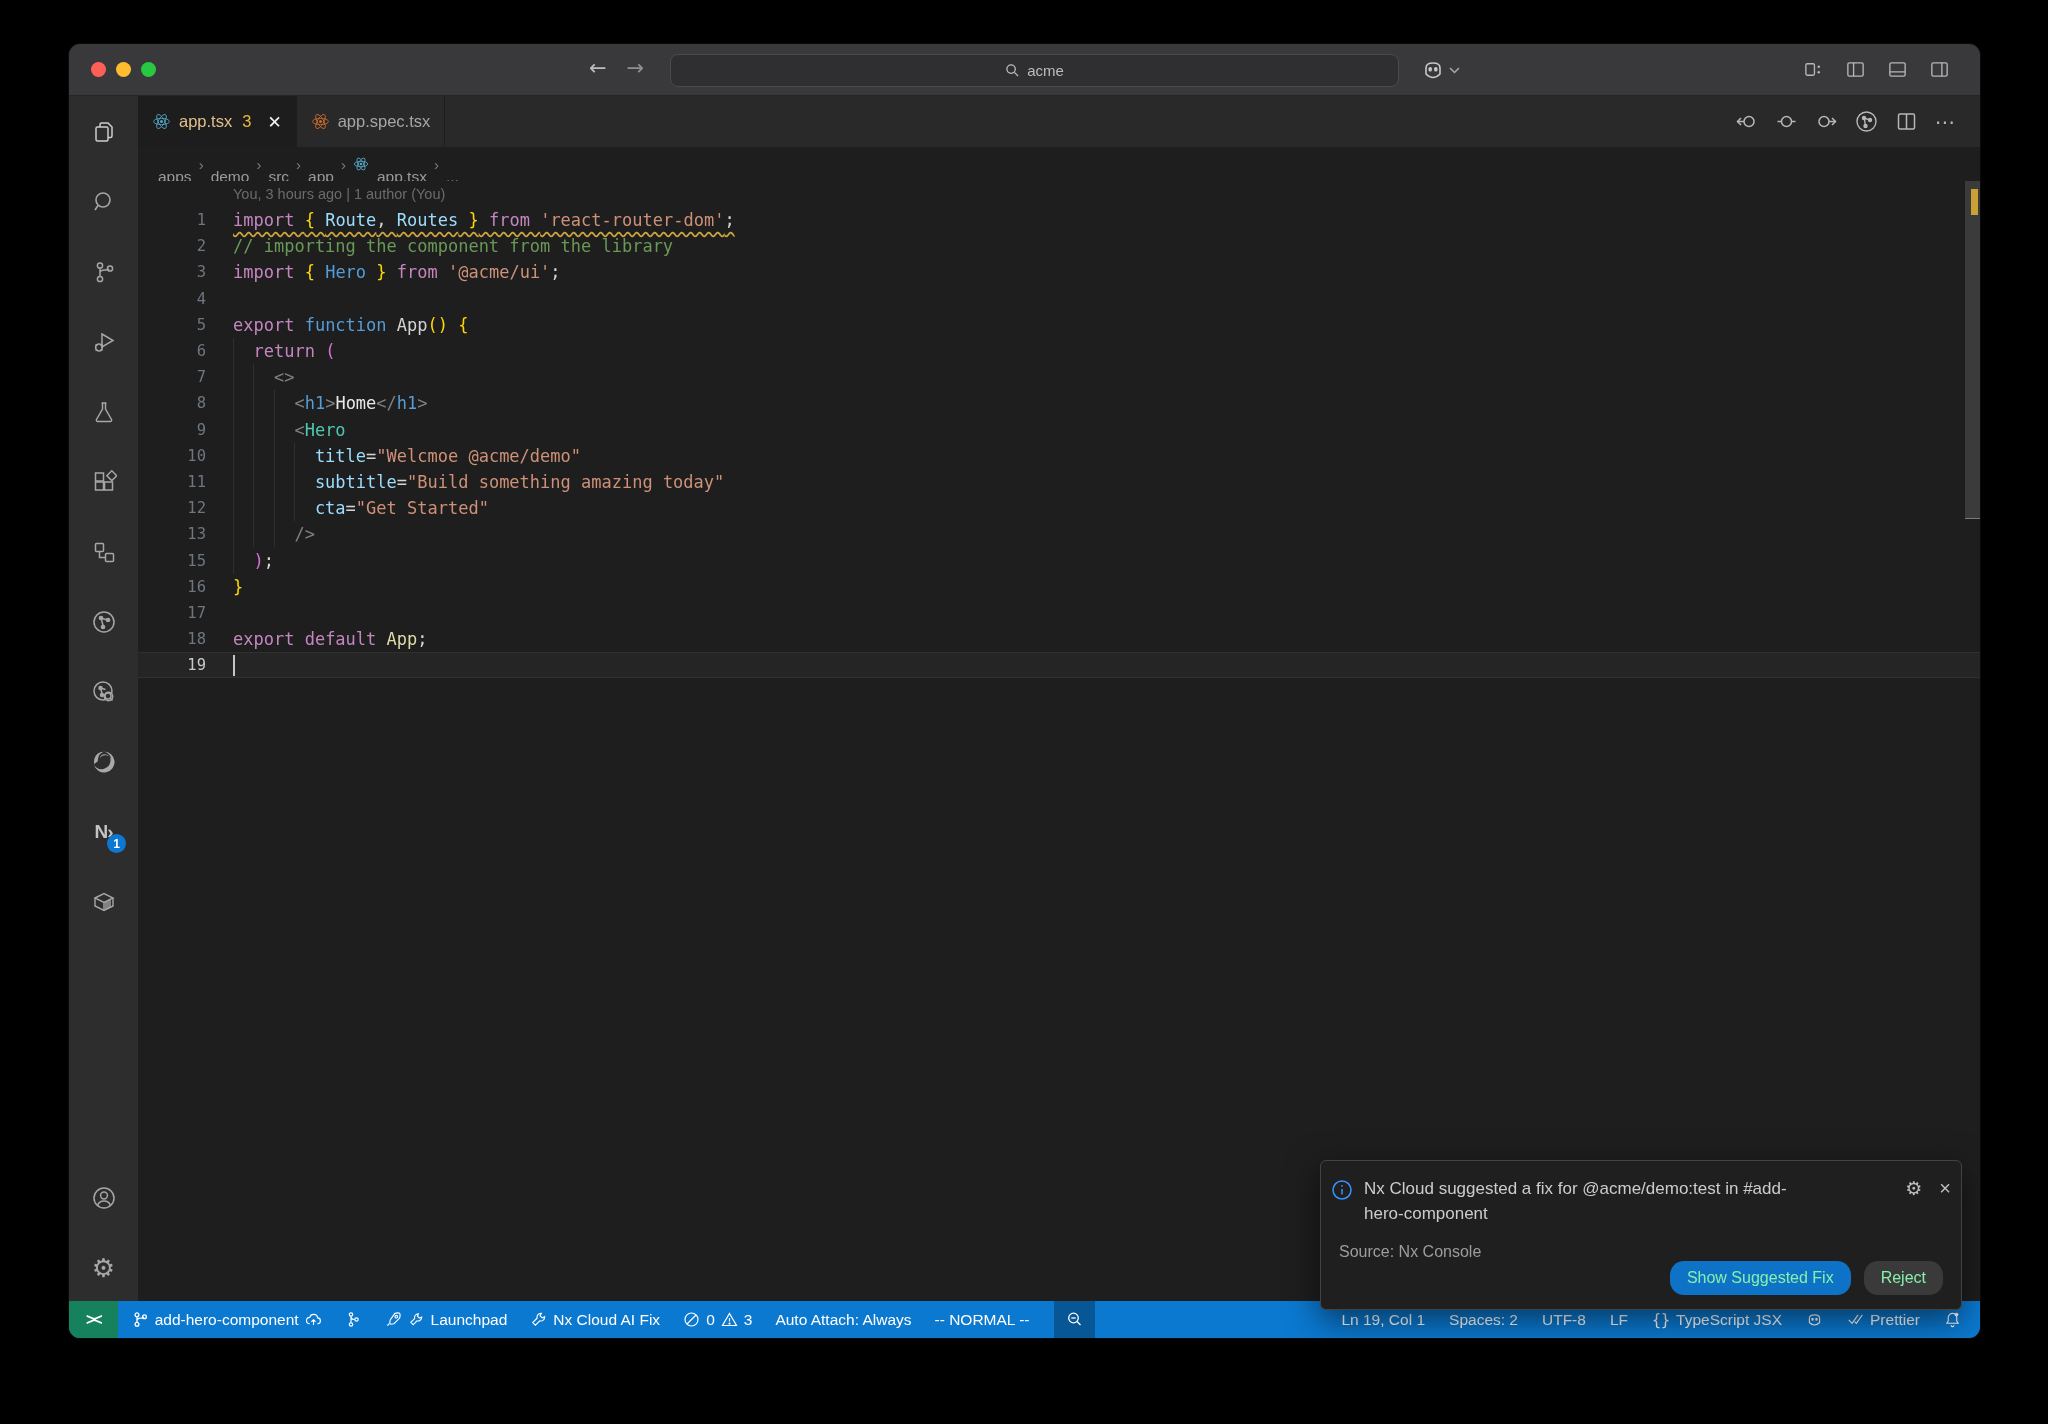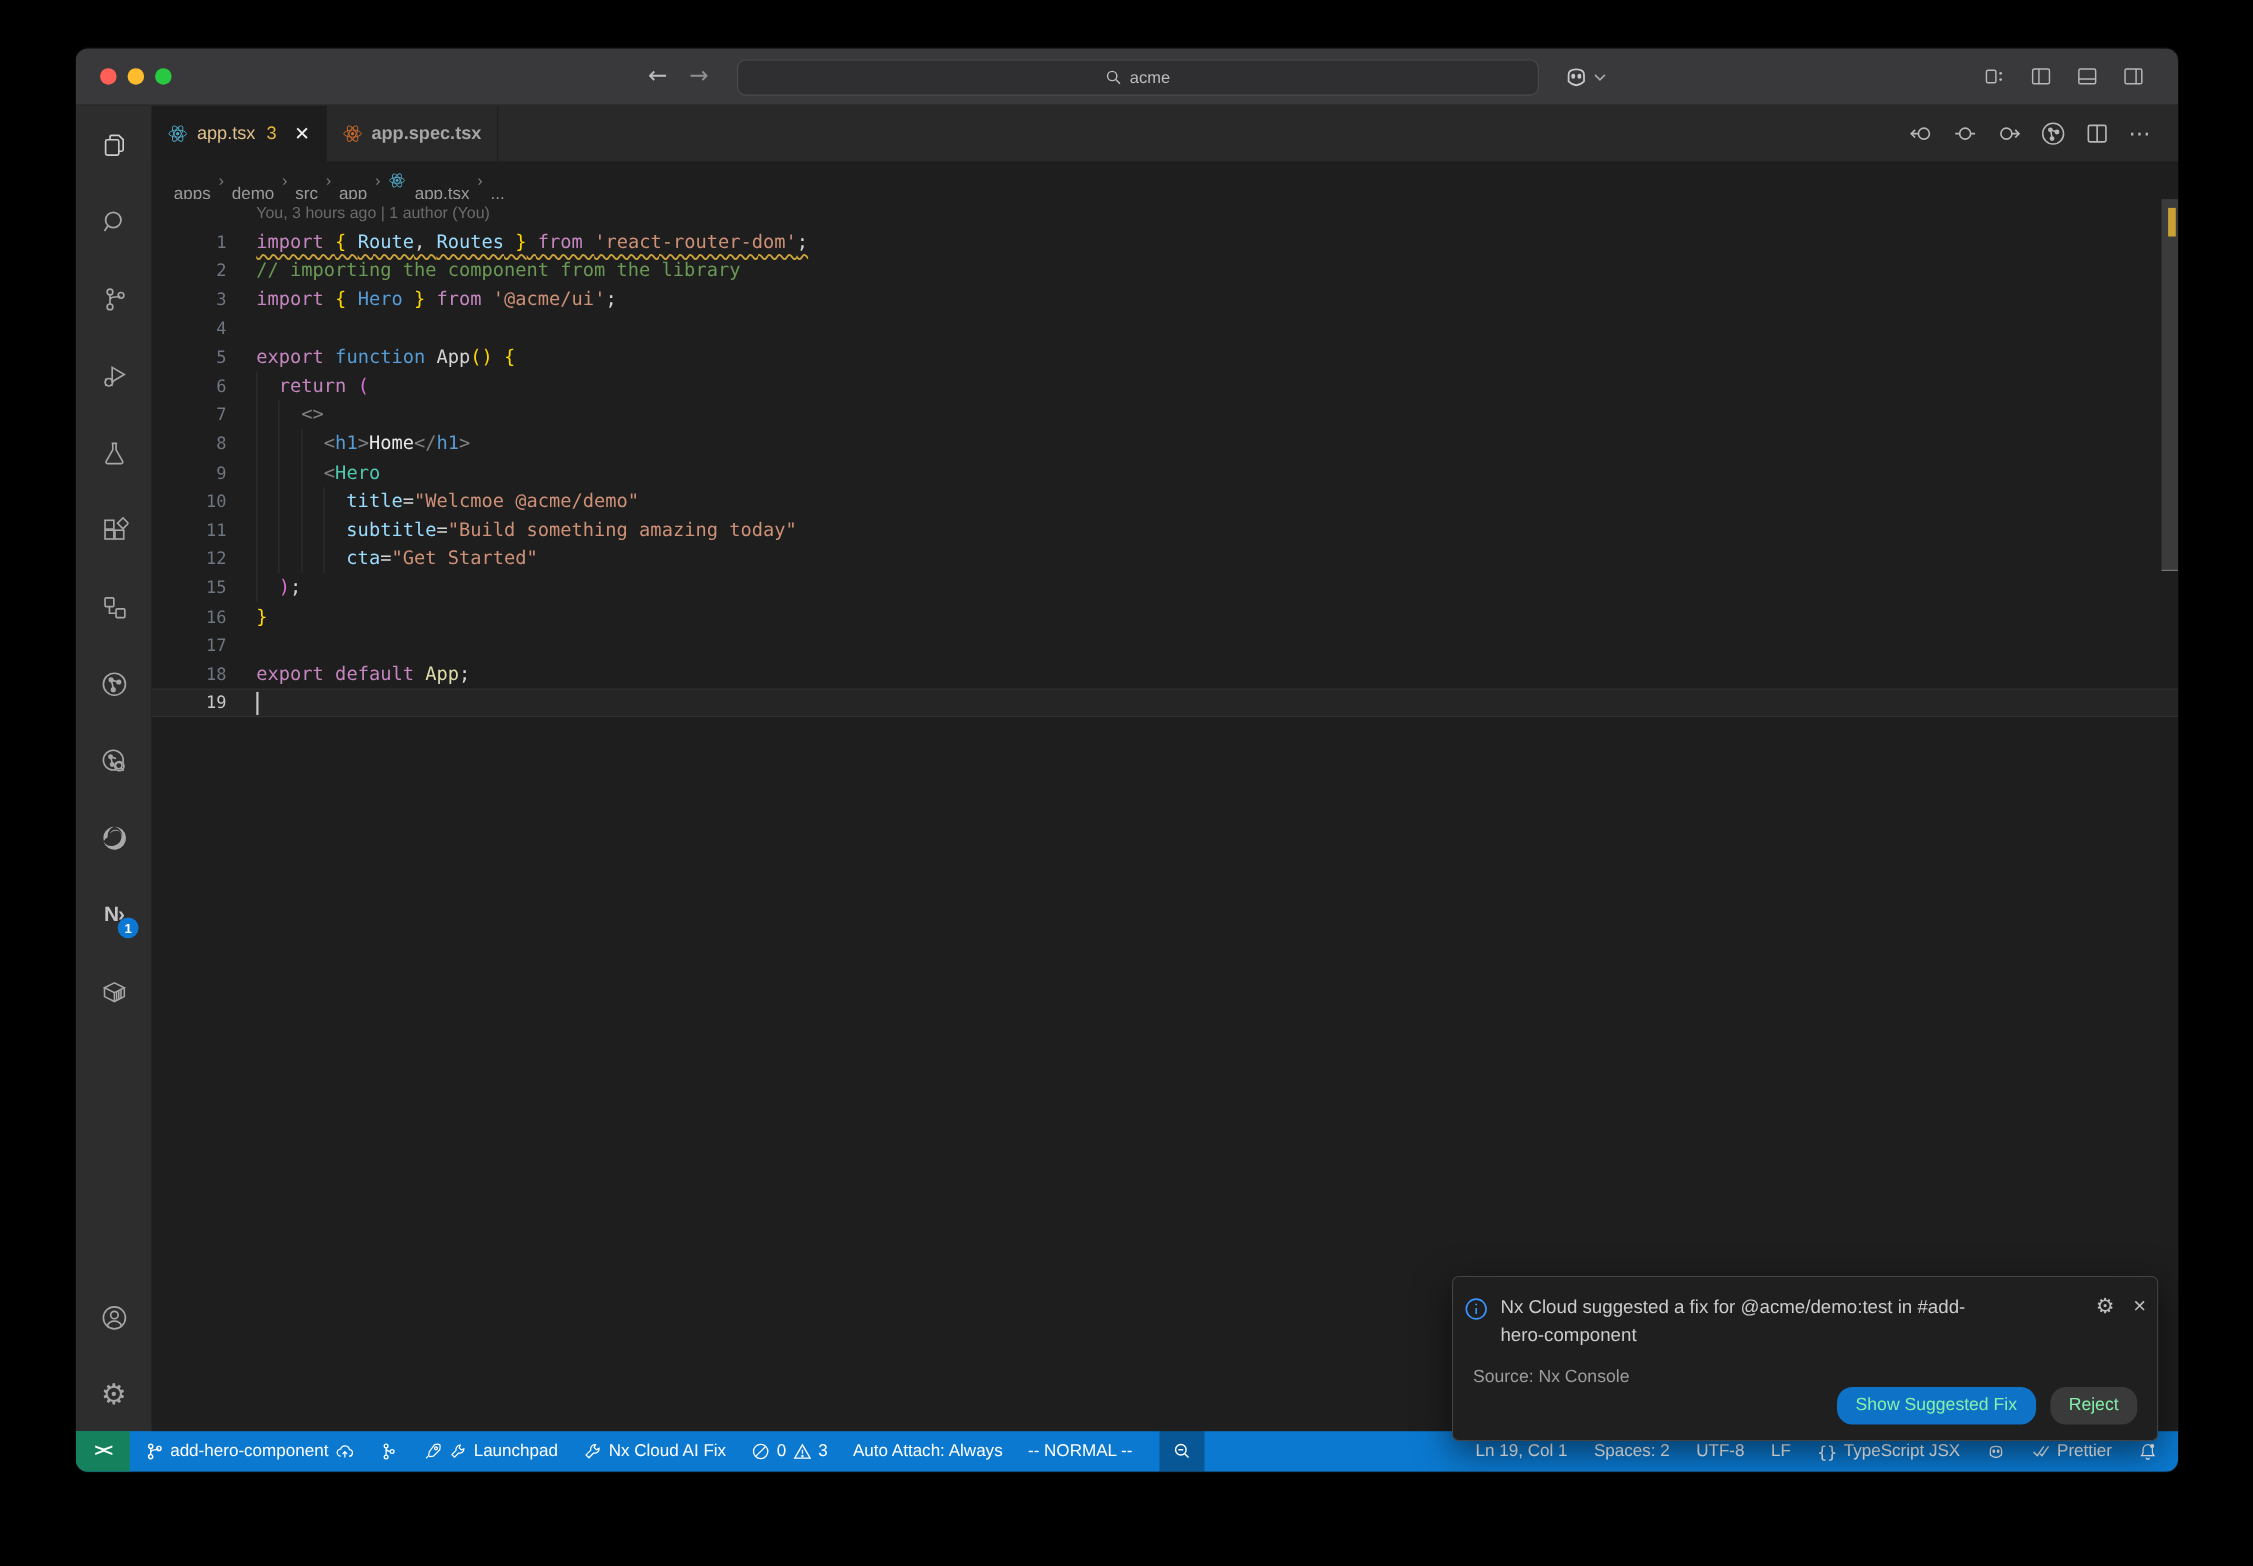--- a/index.html
+++ b/index.html
@@ -46,21 +46,21 @@
 
   .editor-col { flex:1 1 auto; display:flex; flex-direction:column; min-width:0; background:#1e1e1e; }
 
   
   .tabbar { height:51px; flex:0 0 51px; background:#29292a; display:flex; align-items:stretch; }
   .tab { display:flex; align-items:center; gap:8px; padding:0 14px; font-size:16.5px;
     border-right:1px solid #1e1e1e; }
   .tab.active { background:#1d1d1e; }
   .tab.active .tab-label { color:#e2c08d; }
   .tab.active .tab-badge { color:#e8b93f; margin-left:2px; }
-  .tab.inactive .tab-label { color:#a6a6a6;font-weight:bold; }
+  .tab.inactive .tab-label { color:#a6a6a6; }
   .tab .react-ico { width:19px; height:19px; }
   .tab-close { color:#f0f0f0; font-size:17px; margin-left:8px;
     font-family:"DejaVu Sans",sans-serif; }
   .editor-actions { margin-left:auto; display:flex; align-items:center; gap:17px;
     padding-right:24px; color:#b7b7b7; }
   .editor-actions svg { width:23px; height:23px; }
   .ellipsis-ico { font-size:20px; color:#b7b7b7; letter-spacing:1px; }
 
   
   .breadcrumb { height:34px; flex:0 0 34px; display:flex; align-items:center;
@@ -406,20 +406,24 @@
             </div>
             <div class="code-line">
               <div class="gutter">11</div>
               <div class="content"><span class="guide"></span><span class="guide"></span><span class="guide"></span><span class="guide"></span><span class="tok-var">subtitle</span><span class="tok-punc">=</span><span class="tok-str">"Build something amazing today"</span></div>
             </div>
             <div class="code-line">
               <div class="gutter">12</div>
               <div class="content"><span class="guide"></span><span class="guide"></span><span class="guide"></span><span class="guide"></span><span class="tok-var">cta</span><span class="tok-punc">=</span><span class="tok-str">"Get Started"</span></div>
             </div>
             <div class="code-line">
+              <div class="gutter">13</div>
+              <div class="content"><span class="guide"></span><span class="guide"></span><span class="guide"></span><span class="tok-ang">/&gt;</span></div>
+            </div>
+            <div class="code-line">
               <div class="gutter">15</div>
               <div class="content"><span class="guide"></span><span class="tok-orchid">)</span><span class="tok-punc">;</span></div>
             </div>
             <div class="code-line">
               <div class="gutter">16</div>
               <div class="content"><span class="tok-gold">}</span></div>
             </div>
             <div class="code-line">
               <div class="gutter">17</div>
               <div class="content"></div>

